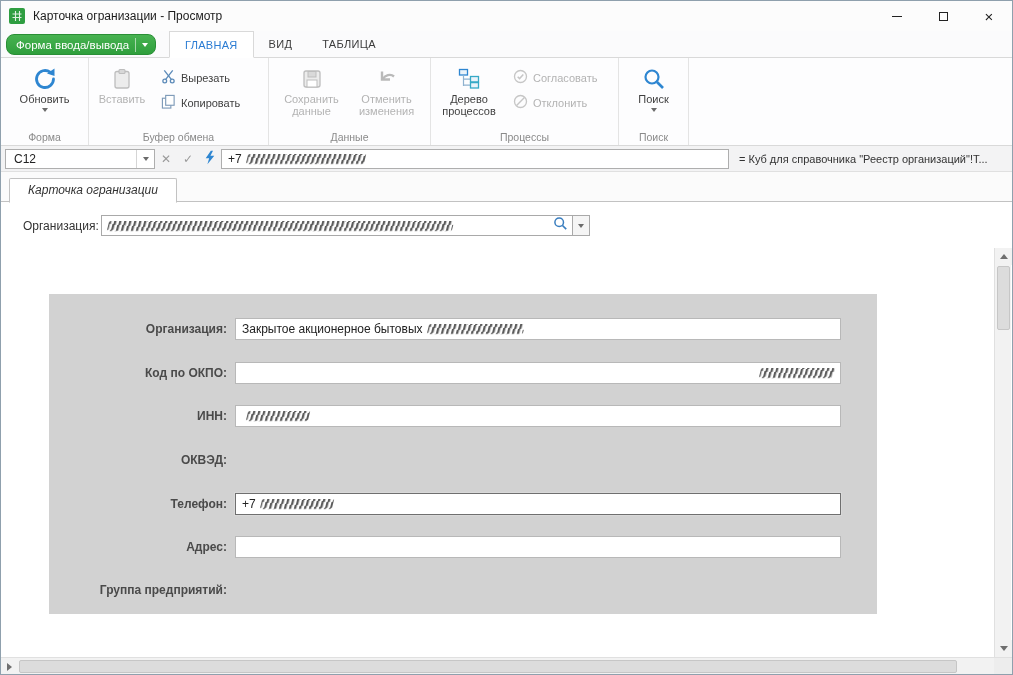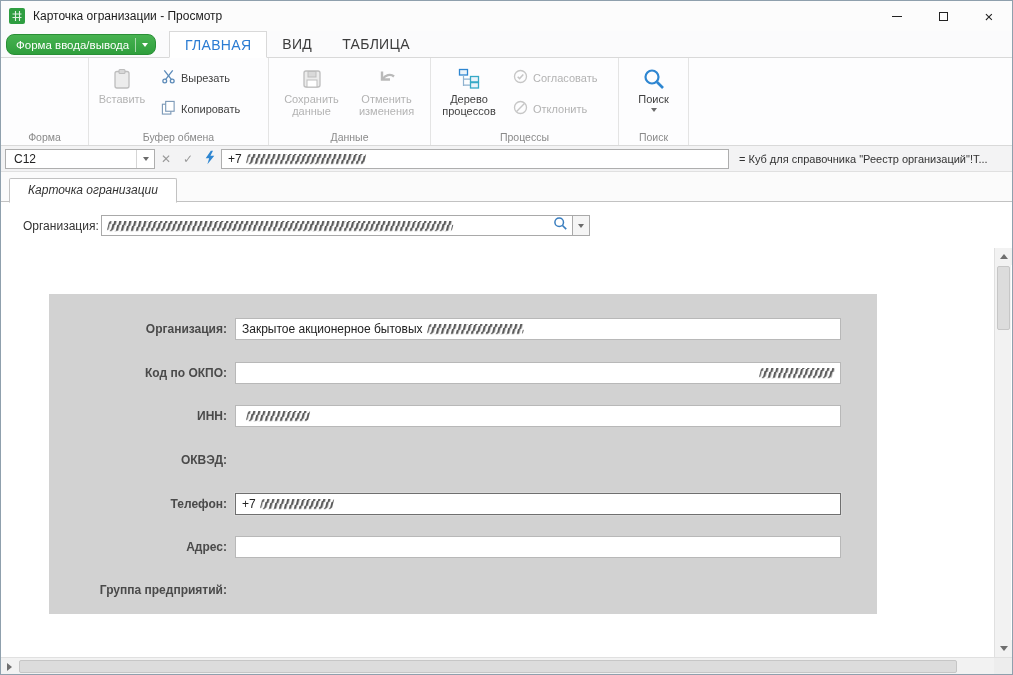--- a/index.html
+++ b/index.html
@@ -15,34 +15,34 @@
   .win-btn { width:46px; height:100%; display:flex; align-items:center; justify-content:center; color:#222; cursor:default; }
   .g-min { width:10px; height:1px; background:#222; display:inline-block; }
   .g-max { width:9px; height:9px; border:1px solid #222; display:inline-block; }
   .g-close { font-size:15px; line-height:1; }
 
   
   .menubar { position:absolute; top:30px; left:0; right:0; height:27px; background:#fbfbfc; border-bottom:1px solid #d9d9d9; }
   .app-button { position:absolute; left:5px; top:3px; height:21px; display:flex; align-items:center; padding:0 7px 0 9px; background:linear-gradient(#47b251,#2f9f3c); border:1px solid #2a8f36; border-radius:8px; color:#fff; font-size:11.5px; }
   .app-button .sep { width:1px; height:14px; background:rgba(255,255,255,.55); margin:0 6px; }
   .tabs { position:absolute; left:168px; top:0; bottom:0; display:flex; }
-  .rtab { padding:0 15px; font-size:14px; color:#3c3c3c; display:flex; align-items:center; letter-spacing:.3px; }
+  .rtab { padding:0 15px; font-size:11px; color:#3c3c3c; display:flex; align-items:center; letter-spacing:.3px; }
   .rtab.active { background:#fff; color:#2b7cd3; border:1px solid #d9d9d9; border-bottom:1px solid #fff; margin-bottom:-1px; }
 
   
   .ribbon { position:absolute; top:57px; left:0; right:0; height:88px; background:#fdfdfe; border-bottom:1px solid #d9d9d9; display:flex; }
   .rgroup { position:relative; border-right:1px solid #e4e4e4; padding:3px 2px 15px; }
   .glabel { position:absolute; bottom:2px; left:0; right:0; text-align:center; font-size:10.5px; color:#8a8a8a; }
   .rbody { display:flex; height:100%; align-items:flex-start; }
   .rbtn { cursor:default; border:1px solid transparent; border-radius:2px; }
   .rbtn.big { width:68px; display:flex; flex-direction:column; align-items:center; padding-top:3px; }
   .ricon { height:27px; display:flex; align-items:center; justify-content:center; }
   .rlabel { font-size:11px; color:#3f3f3f; text-align:center; line-height:12px; margin-top:1px; }
   .rbtn.disabled .rlabel { color:#b3b3b3; }
-  .rcol { display:flex; flex-direction:column; justify-content:flex-start; gap:9px; padding-top:6px; }
+  .rcol { display:flex; flex-direction:column; justify-content:flex-start; gap:3px; padding-top:6px; }
   .rbtn.small { display:flex; align-items:center; gap:5px; padding:2px 7px; height:22px; }
   .rbtn.small .rlabel { margin-top:0; text-align:left; }
   .dd { width:0; height:0; border-left:3.5px solid transparent; border-right:3.5px solid transparent; border-top:4px solid #6b6b6b; display:inline-block; margin-top:3px; }
 
   
   .formulabar { position:absolute; top:145px; left:0; right:0; height:26px; background:#f3f3f4; border-bottom:1px solid #e0e0e0; display:flex; align-items:center; padding:0 4px; }
   .namebox { width:150px; height:20px; background:#fff; border:1px solid #aeaeae; display:flex; align-items:center; font-size:12px; color:#222; }
   .namebox .nb-text { flex:1; padding-left:8px; }
   .namebox .nb-dd { width:18px; height:100%; border-left:1px solid #d5d5d5; display:flex; align-items:center; justify-content:center; }
   .fx-btn { width:22px; height:20px; display:flex; align-items:center; justify-content:center; font-size:12px; color:#9a9a9a; font-weight:bold; }
@@ -125,20 +125,32 @@
     <div class="tabs">
       <div class="rtab active">ГЛАВНАЯ</div>
       <div class="rtab">ВИД</div>
       <div class="rtab">ТАБЛИЦА</div>
     </div>
   </div>
 
   <div class="ribbon">
 
     <div class="rgroup" style="width:88px">
+      <div class="rbody" style="justify-content:center">
+        <div class="rbtn big">
+          <span class="ricon">
+            <svg width="26" height="26" viewBox="0 0 26 26">
+                <path d="M21.5 13a8.5 8.5 0 1 1-3.4-6.8" fill="none" stroke="#2e86d1" stroke-width="2.8" stroke-linecap="round"></path>
+                <polygon points="22.5,2.5 22.5,10 15,7.5" fill="#2e86d1"></polygon>
+              </svg>
+          </span>
+          <span class="rlabel">Обновить</span>
+          <span class="dd"></span>
+        </div>
+      </div>
       <div class="glabel">Форма</div>
     </div>
 
     <div class="rgroup" style="width:180px">
       <div class="rbody">
         <div class="rbtn big disabled" style="width:62px">
           <span class="ricon">
             <svg width="24" height="24" viewBox="0 0 24 24">
                 <rect x="5" y="4.5" width="14" height="16.5" rx="2" fill="#ececec" stroke="#bdbdbd" stroke-width="1.3"></rect>
                 <rect x="9" y="2.5" width="6" height="4" rx="1" fill="#d7d7d7" stroke="#bdbdbd" stroke-width="1.1"></rect>

